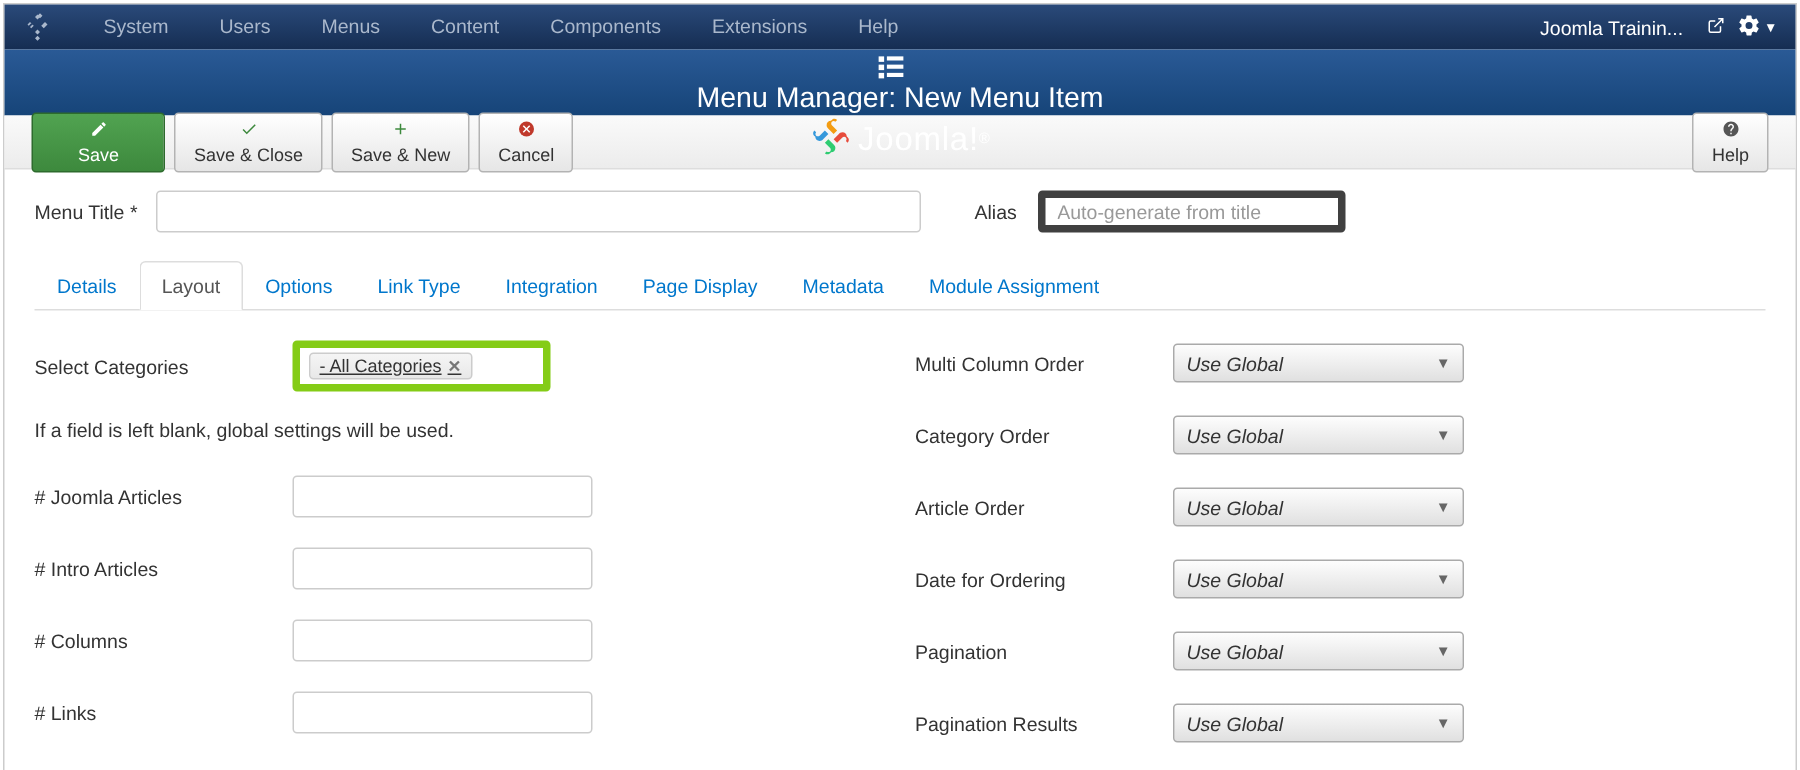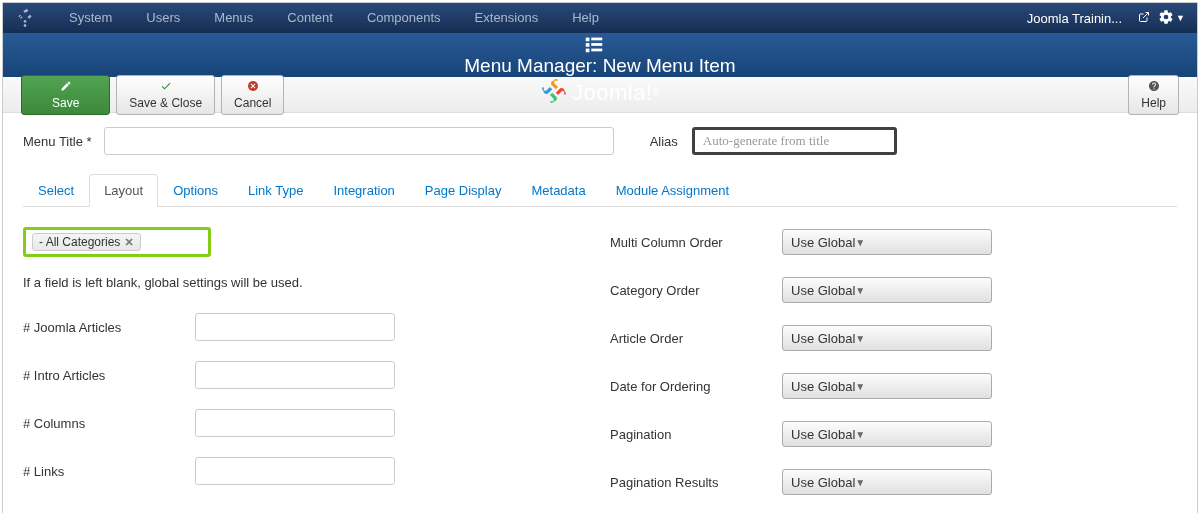--- a/index.html
+++ b/index.html
@@ -22,39 +22,39 @@
 .toolbar { background: #f5f5f5; background: linear-gradient(to bottom, #fafafa, #ececec); border-bottom: 1px solid #ddd; height: 36px; display: flex; align-items: center; padding: 0 18px; gap: 6px; }
 .btn { border: 1px solid #b3b3b3; border-radius: 3px; padding: 4px 12px; font-size: 12px; cursor: pointer; display: inline-flex; align-items: center; gap: 4px; background: linear-gradient(to bottom, #fff, #e6e6e6); color: #333; flex-direction: column; }
 .btn-green { background: linear-gradient(to bottom, #51a351, #3d893d); border-color: #2d6b2d; color: #fff; padding: 4px 30px; }
 .toolbar-right { margin-left: auto; }
 .icon-sm { width: 12px; height: 12px; display: inline-block; }
 
 .content { padding: 14px 20px 30px; }
 .row-title { display: flex; align-items: center; gap: 12px; margin-bottom: 18px; }
 .label { font-size: 13px; color: #333; }
 .input-wide { border: 1px solid #ccc; border-radius: 3px; height: 28px; padding: 0 8px; width: 510px; font-size: 13px; }
-.input-alias { border: 3px solid #404040; border-radius: 3px; height: 28px; padding: 0 8px; width: 205px; font-size: 13px; color: #999; font-family: Liberation Serif, serif; }
+.input-alias { border: 5px solid #404040; border-radius: 3px; height: 28px; padding: 0 8px; width: 205px; font-size: 13px; color: #999; }
 .input-alias::placeholder { color: #999; }
 .alias-wrap { display: flex; align-items: center; gap: 14px; margin-left: 24px; }
 
 .tabs { border-bottom: 1px solid #ddd; display: flex; gap: 0; margin-bottom: 20px; }
 .tab { padding: 8px 14px; font-size: 13px; color: #0077cc; cursor: pointer; border: 1px solid transparent; border-bottom: none; position: relative; top: 1px; }
 .tab.active { color: #555; border-color: #ddd; border-bottom: 1px solid #fff; background: #fff; border-radius: 4px 4px 0 0; }
 
 .form-body { display: flex; gap: 20px; }
 .col { flex: 1; }
 .field-row { display: flex; align-items: center; margin-bottom: 18px; min-height: 30px; }
 .field-label { width: 172px; font-size: 13px; color: #333; }
 .field-control { flex: 1; }
 .input-sm { border: 1px solid #ccc; border-radius: 3px; height: 28px; padding: 0 8px; width: 200px; font-size: 13px; }
-.chip-box { border: 3px solid #84cc16; border-radius: 3px; min-height: 28px; padding: 3px 6px; width: 188px; display: flex; align-items: center; }
+.chip-box { border: 5px solid #84cc16; border-radius: 3px; min-height: 28px; padding: 3px 6px; width: 172px; display: flex; align-items: center; text-decoration: underline; }
 .chip { background: linear-gradient(to bottom, #f5f5f5, #e8e8e8); border: 1px solid #ccc; border-radius: 3px; padding: 1px 6px; font-size: 12px; display: inline-flex; align-items: center; gap: 4px; }
 .chip-x { font-size: 11px; color: #777; cursor: pointer; font-weight: bold; }
 .note { font-size: 13px; color: #333; margin: 10px 0 22px; }
-.select { border: 1px solid #aaa; border-radius: 3px; height: 26px; width: 210px; background: linear-gradient(to bottom, #fdfdfd, #e0e0e0); font-size: 13px; padding: 0 8px; display: flex; align-items: center; justify-content: flex-start; cursor: pointer; }
+.select { border: 1px solid #aaa; border-radius: 3px; height: 26px; width: 194px; background: linear-gradient(to bottom, #fdfdfd, #e0e0e0); font-size: 13px; padding: 0 8px; display: flex; align-items: center; justify-content: space-between; cursor: pointer; font-style: italic; }
 .select-arrow { color: #666; font-size: 10px; }
 
 .outer-border { border: 1px solid #ccc; margin: 2px; }
 </style>
 </head>
 <body>
 
 <div class="outer-border">
 
 <div class="topbar">
@@ -131,20 +131,28 @@
   </button>
   <button class="btn">
     <span class="icon-sm" style="color:#3d893d;">
       <svg viewBox="0 0 24 24" fill="currentColor">
             <path d="M9 16.17L4.83 12l-1.42 1.41L9 19 21 7l-1.41-1.41z"></path>
           </svg>
     </span>
     <span>Save &amp; Close</span>
   </button>
   <button class="btn">
+    <span class="icon-sm" style="color:#3d893d;">
+      <svg viewBox="0 0 24 24" fill="currentColor">
+            <path d="M19 13h-6v6h-2v-6H5v-2h6V5h2v6h6v2z"></path>
+          </svg>
+    </span>
+    <span>Save &amp; New</span>
+  </button>
+  <button class="btn">
     <span class="icon-sm" style="color:#c0392b;">
       <svg viewBox="0 0 24 24" fill="currentColor">
             <circle cx="12" cy="12" r="10"></circle>
             <path fill="#fff" d="M15.59 7L12 10.59 8.41 7 7 8.41 10.59 12 7 15.59 8.41 17 12 13.41 15.59 17 17 15.59 13.41 12 17 8.41z"></path>
           </svg>
     </span>
     <span>Cancel</span>
   </button>
   <div class="toolbar-right">
     <button class="btn">
@@ -163,33 +171,34 @@
   <div class="row-title">
     <span class="label">Menu Title *</span>
     <input class="input-wide" value="" style="">
     <div class="alias-wrap">
       <span class="label">Alias</span>
       <input class="input-alias" placeholder="Auto-generate from title" style="">
     </div>
   </div>
 
   <div class="tabs">
-    <div class="tab">Select</div>
+    <div class="tab">Details</div>
     <div class="tab active">Layout</div>
     <div class="tab">Options</div>
     <div class="tab">Link Type</div>
     <div class="tab">Integration</div>
     <div class="tab">Page Display</div>
     <div class="tab">Metadata</div>
     <div class="tab">Module Assignment</div>
   </div>
 
   <div class="form-body">
     <div class="col">
       <div class="field-row">
+        <div class="field-label">Select Categories</div>
         <div class="field-control">
           <div class="chip-box">
             <span class="chip">
               <span>- All Categories</span>
               <span class="chip-x">✕</span>
             </span>
           </div>
         </div>
       </div>
       <div class="note">If a field is left blank, global settings will be used.</div>

